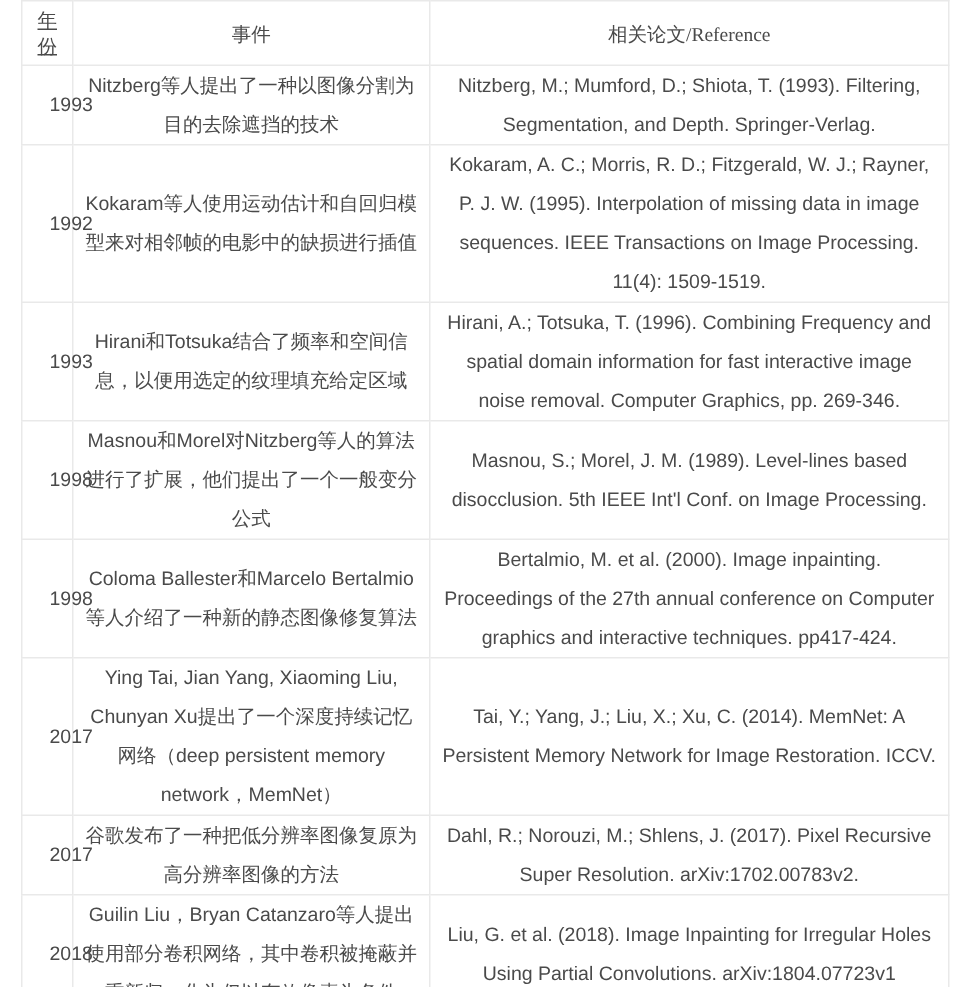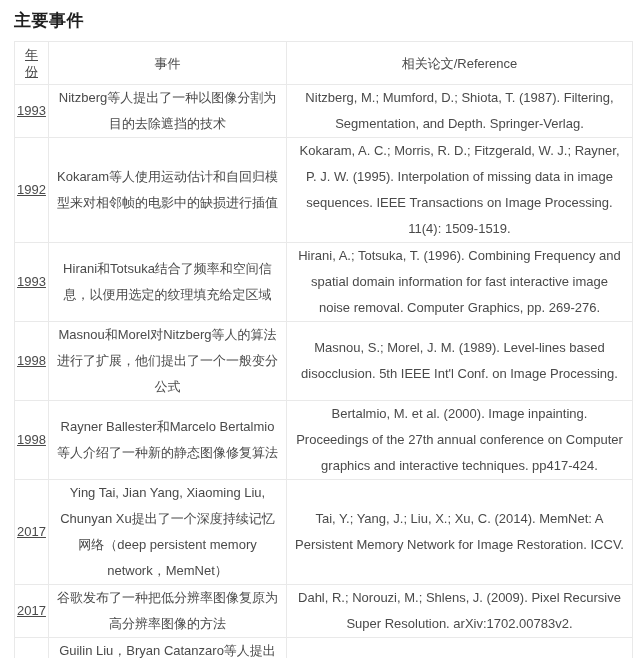--- a/index.html
+++ b/index.html
@@ -49,72 +49,71 @@
     line-height: 17px;
     color: var(--text-color);
   }
   .events-table td {
     font-size: 13px;
     line-height: 26px;
     padding: 0 7px;
   }
   .col-year { width: 34px; text-decoration: underline; }
   .col-event { width: 238px; }
-  .col-ref { width: 346px; }
-  td.year-cell { padding: 0 2px; text-decoration: underline; }
+  .col-ref { width: 346px; font-family: Liberation Serif, serif; }
+  td.year-cell { padding: 0 18px; }
 </style>
 </head>
 <body>
 
 <div class="page">
-  <h2 class="title">主要事件</h2>
 
   <table class="events-table">
     <thead>
       <tr>
         <th class="col-year">年份</th>
         <th class="col-event">事件</th>
         <th class="col-ref">相关论文/Reference</th>
       </tr>
     </thead>
     <tbody id="table-body">
         <tr>
           <td class="year-cell">1993</td>
           <td class="event-cell">Nitzberg等人提出了一种以图像分割为目的去除遮挡的技术</td>
-          <td class="reference-cell">Nitzberg, M.; Mumford, D.; Shiota, T. (1987). Filtering, Segmentation, and Depth. Springer-Verlag.</td>
+          <td class="reference-cell">Nitzberg, M.; Mumford, D.; Shiota, T. (1993). Filtering, Segmentation, and Depth. Springer-Verlag.</td>
         </tr>
         <tr>
           <td class="year-cell">1992</td>
           <td class="event-cell">Kokaram等人使用运动估计和自回归模型来对相邻帧的电影中的缺损进行插值</td>
           <td class="reference-cell">Kokaram, A. C.; Morris, R. D.; Fitzgerald, W. J.; Rayner, P. J. W. (1995). Interpolation of missing data in image sequences. IEEE Transactions on Image Processing. 11(4): 1509-1519.</td>
         </tr>
         <tr>
           <td class="year-cell">1993</td>
           <td class="event-cell">Hirani和Totsuka结合了频率和空间信息，以便用选定的纹理填充给定区域</td>
-          <td class="reference-cell">Hirani, A.; Totsuka, T. (1996). Combining Frequency and spatial domain information for fast interactive image noise removal. Computer Graphics, pp. 269-276.</td>
+          <td class="reference-cell">Hirani, A.; Totsuka, T. (1996). Combining Frequency and spatial domain information for fast interactive image noise removal. Computer Graphics, pp. 269-346.</td>
         </tr>
         <tr>
           <td class="year-cell">1998</td>
           <td class="event-cell">Masnou和Morel对Nitzberg等人的算法进行了扩展，他们提出了一个一般变分公式</td>
           <td class="reference-cell">Masnou, S.; Morel, J. M. (1989). Level-lines based disocclusion. 5th IEEE Int'l Conf. on Image Processing.</td>
         </tr>
         <tr>
           <td class="year-cell">1998</td>
-          <td class="event-cell">Rayner Ballester和Marcelo Bertalmio等人介绍了一种新的静态图像修复算法</td>
+          <td class="event-cell">Coloma Ballester和Marcelo Bertalmio等人介绍了一种新的静态图像修复算法</td>
           <td class="reference-cell">Bertalmio, M. et al. (2000). Image inpainting. Proceedings of the 27th annual conference on Computer graphics and interactive techniques. pp417-424.</td>
         </tr>
         <tr>
           <td class="year-cell">2017</td>
           <td class="event-cell">Ying Tai, Jian Yang, Xiaoming Liu, Chunyan Xu提出了一个深度持续记忆网络（deep persistent memory network，MemNet）</td>
           <td class="reference-cell">Tai, Y.; Yang, J.; Liu, X.; Xu, C. (2014). MemNet: A Persistent Memory Network for Image Restoration. ICCV.</td>
         </tr>
         <tr>
           <td class="year-cell">2017</td>
           <td class="event-cell">谷歌发布了一种把低分辨率图像复原为高分辨率图像的方法</td>
-          <td class="reference-cell">Dahl, R.; Norouzi, M.; Shlens, J. (2009). Pixel Recursive Super Resolution. arXiv:1702.00783v2.</td>
+          <td class="reference-cell">Dahl, R.; Norouzi, M.; Shlens, J. (2017). Pixel Recursive Super Resolution. arXiv:1702.00783v2.</td>
         </tr>
         <tr>
           <td class="year-cell">2018</td>
           <td class="event-cell">Guilin Liu，Bryan Catanzaro等人提出使用部分卷积网络，其中卷积被掩蔽并重新归一化为仅以有效像素为条件</td>
           <td class="reference-cell">Liu, G. et al. (2018). Image Inpainting for Irregular Holes Using Partial Convolutions. arXiv:1804.07723v1</td>
         </tr>
       </tbody>
   </table>
 </div>
 

